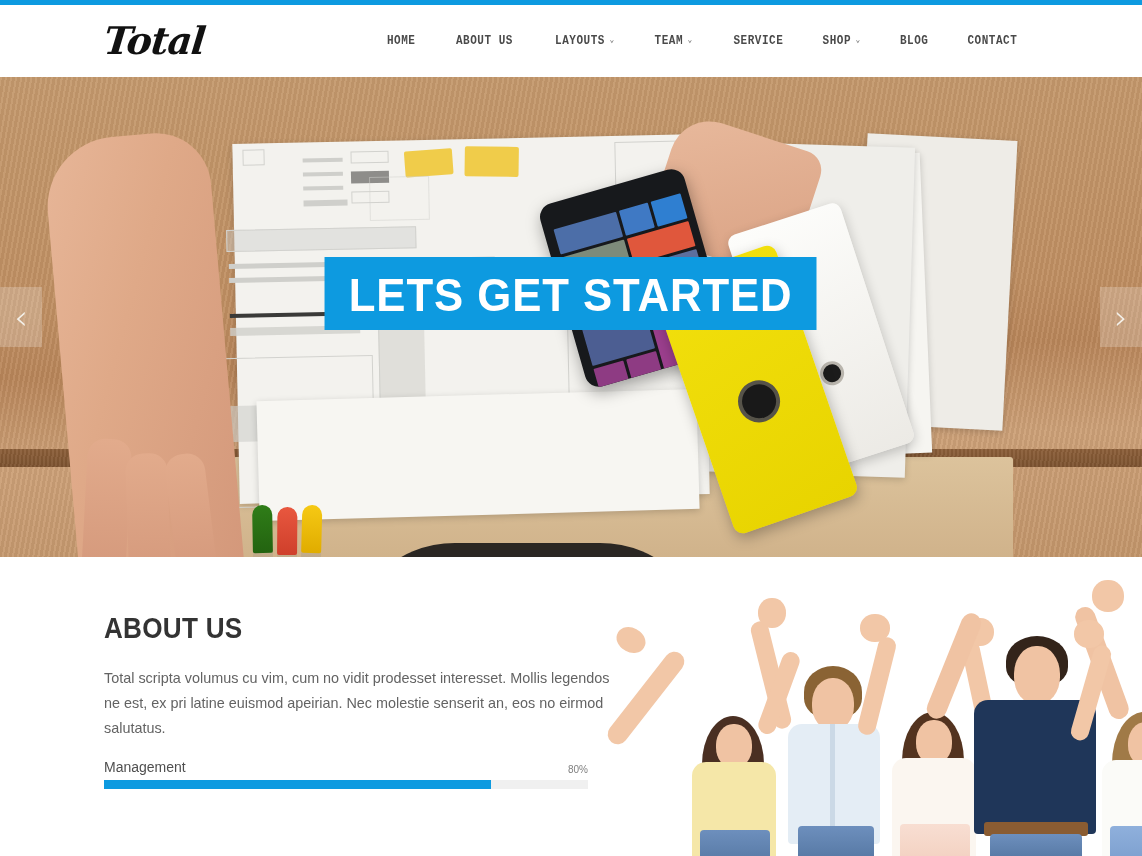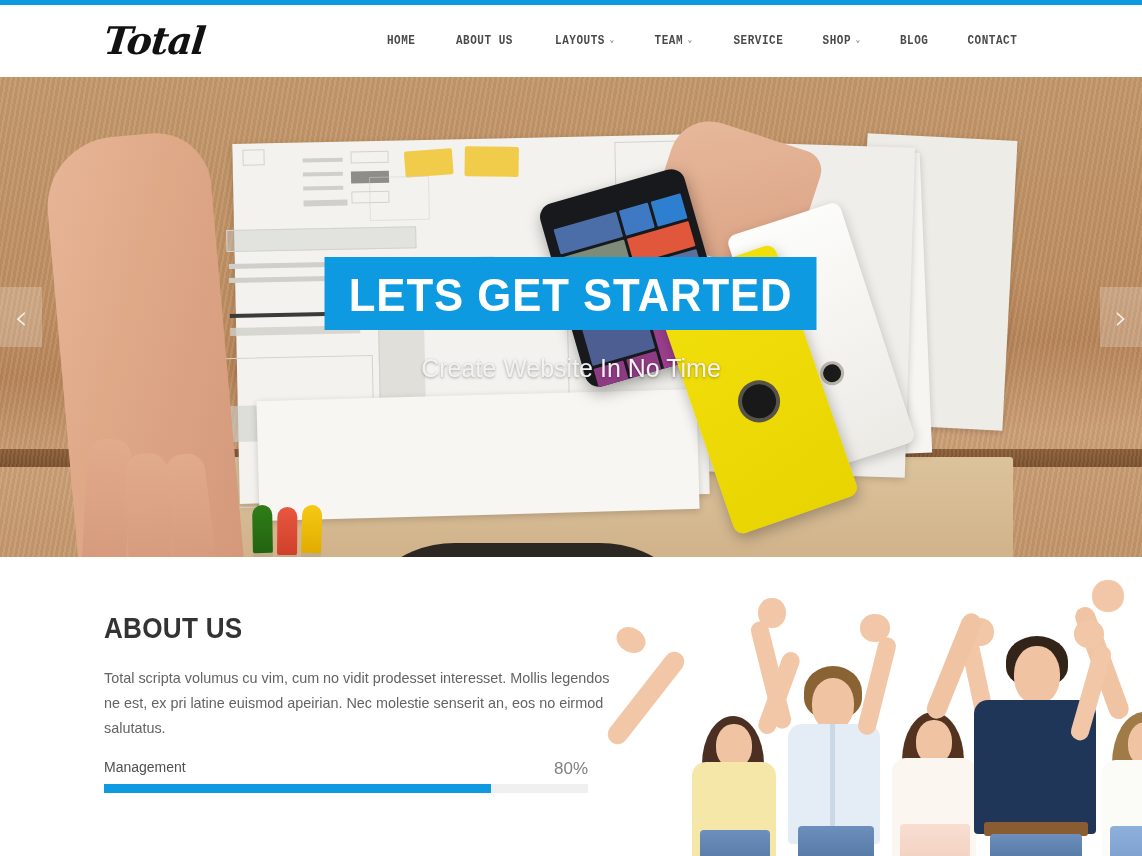--- a/index.html
+++ b/index.html
@@ -232,25 +232,25 @@
     margin-bottom:21px;
   }
   .about-p {
     font-size:14.4px; line-height:25px; color:#636363;
     margin-bottom:18px;
   }
   
   .skills { margin-top:6px; width:484px; }
   .skill { margin-bottom:15px; }
   .skill-head {
-    display:flex; justify-content:space-between; align-items:flex-start;
+    display:flex; justify-content:space-between; align-items:flex-end;
     margin-bottom:5px;
   }
   .skill-label { font-size:14px; color:#4f4f4f; }
-  .skill-pct { font-size:17px; color:#808080; }
+  .skill-pct { font-size:10px; color:#808080; }
   .bar-track { width:100%; height:9px; background:#f0f0f0; }
   .bar-fill { height:9px; background:#0d9ae0; }
 
   
   .about-right {
     position:relative;
     flex:1; margin-right:60px;
   }
   .people { position:absolute; left:0; right:0; bottom:-6px; top:10px; }
   .person { position:absolute; bottom:0; }
@@ -403,21 +403,20 @@
     <div class="mk-body"></div>
     <div class="mk-cap" style="background:linear-gradient(180deg,#e8573f,#cf3f2b);"></div>
   </div>
   <div class="marker" style="left:301px;top:428px;transform:rotate(1.5deg);">
     <div class="mk-body"></div>
     <div class="mk-cap" style="background:linear-gradient(180deg,#f6c914,#e0ac00);"></div>
   </div>
 
   <div class="hero-caption">
     <div class="hero-title">LETS GET STARTED</div>
-    <div class="hero-sub">Create Website In No Time</div>
   </div>
 
   <div class="slider-arrow arrow-prev">
     <span>‹</span>
   </div>
   <div class="slider-arrow arrow-next">
     <span>›</span>
   </div>
 </div>
 

